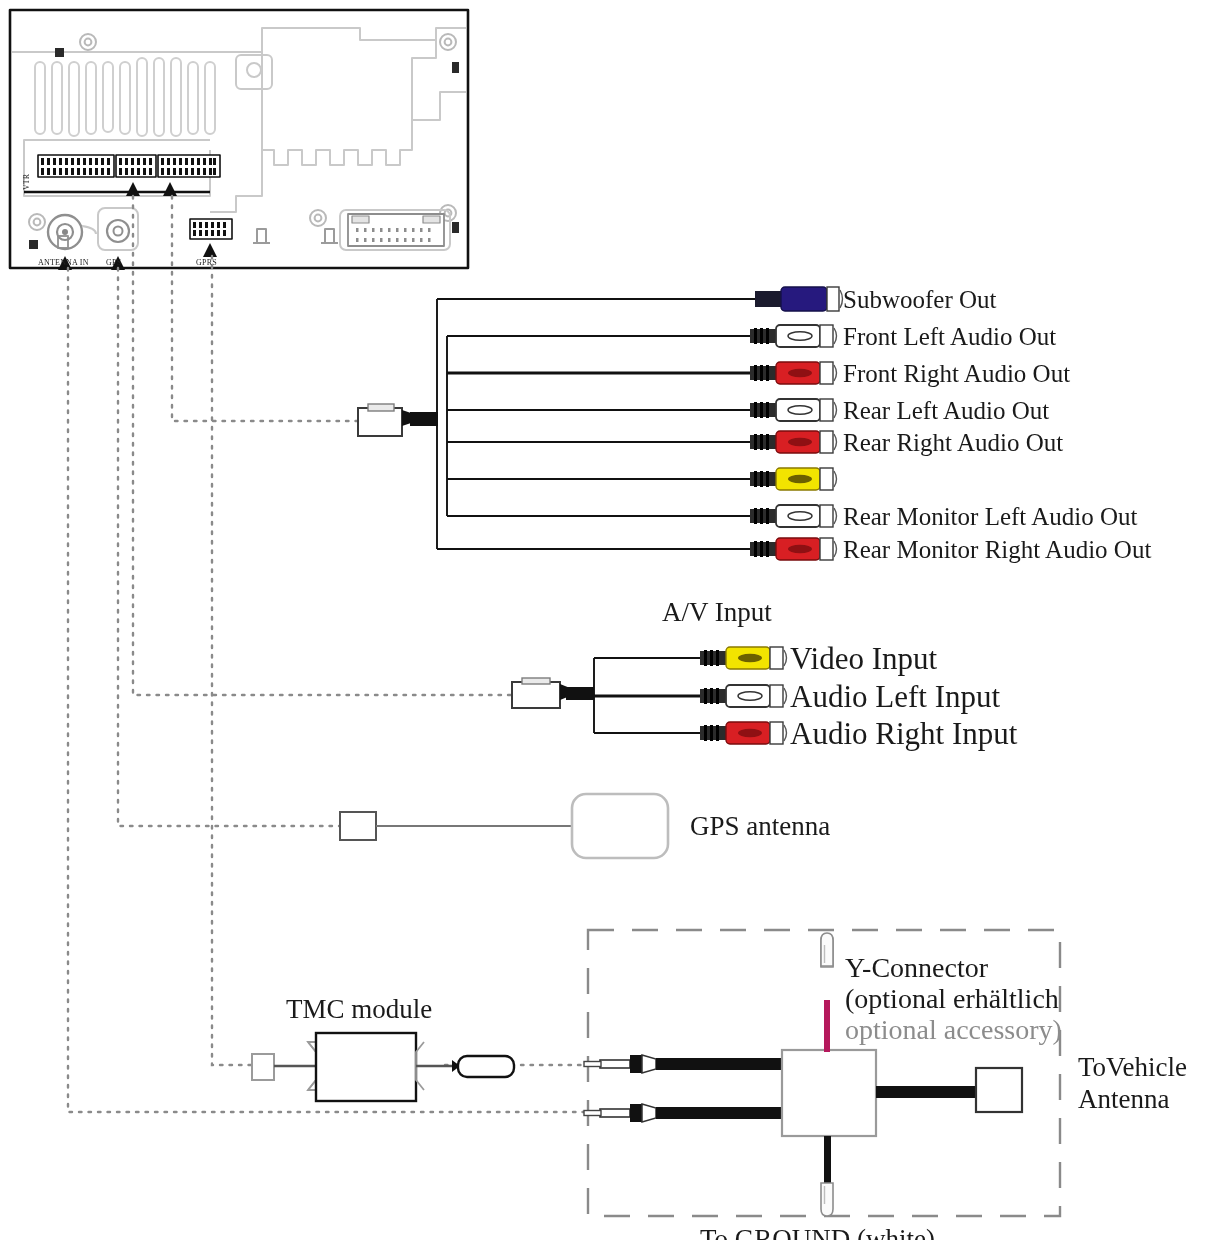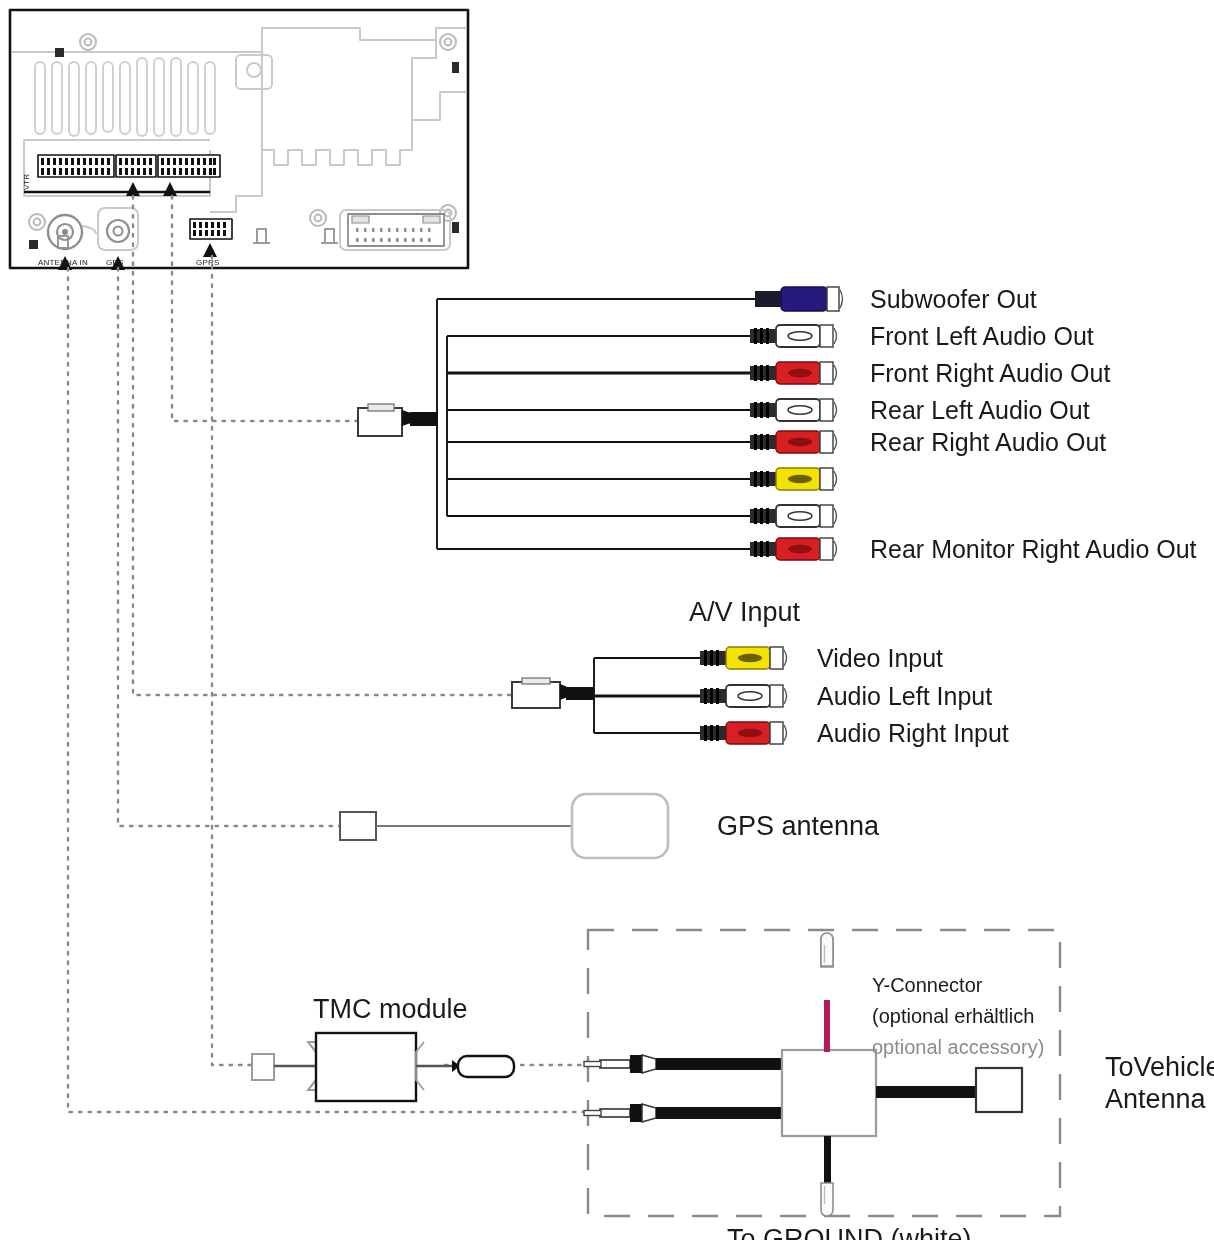--- a/index.html
+++ b/index.html
@@ -1,25 +1,25 @@
 <!DOCTYPE html>
 <html><head>
 <meta charset="utf-8">
 <style>
   html,body{margin:0;padding:0;background:#ffffff;}
   body{width:1214px;height:1257px;position:relative;
        font-family:"Liberation Sans","DejaVu Sans",sans-serif;color:#000;
        -webkit-font-smoothing:antialiased;}
-  #stage{position:absolute;left:0;top:0;width:1214px;height:1240px;overflow:hidden;}
+  #stage{position:absolute;left:0;top:0;width:1214px;height:1240px;overflow:hidden;font-family:Liberation Serif, serif;}
   svg{position:absolute;left:0;top:0;}
-  .lbl{position:absolute;white-space:nowrap;color:#1a1a1a;padding-left:27px;}
+  .lbl{position:absolute;white-space:nowrap;color:#1a1a1a;}
   .lbl-rca{font-size:25px;line-height:25px;}
-  .lbl-av{font-size:25px;line-height:25px;text-align:right;}
+  .lbl-av{font-size:31px;line-height:25px;text-align:right;}
   .lbl-hd{font-size:27px;line-height:28px;}
-  .lbl-sm{font-size:20px;line-height:31px;margin-top:18px;}
+  .lbl-sm{font-size:28px;line-height:31px;}
   .lbl-gray{color:#8c8c8c;}
   .lbl-unit{position:absolute;font-size:8px;letter-spacing:.2px;color:#222;}
   .lbl-vtr{position:absolute;font-size:8px;color:#222;
            transform:rotate(-90deg);transform-origin:0 0;}
 </style>
 </head>
 <body>
 
 <div id="stage">
 
@@ -368,20 +368,21 @@
   <div class="lbl-vtr" style="left:22px;top:190px">VTR</div>
   <div class="lbl-unit" style="left:38px;top:258px">ANTENNA IN</div>
   <div class="lbl-unit" style="left:106px;top:258px">GPS</div>
   <div class="lbl-unit" style="left:196px;top:258px">GPRS</div>
 
   <div class="lbl lbl-rca" style="left:843px;top:287px">Subwoofer Out</div>
   <div class="lbl lbl-rca" style="left:843px;top:324px">Front Left Audio Out</div>
   <div class="lbl lbl-rca" style="left:843px;top:361px">Front Right Audio Out</div>
   <div class="lbl lbl-rca" style="left:843px;top:398px">Rear Left Audio Out</div>
   <div class="lbl lbl-rca" style="left:843px;top:430px">Rear Right Audio Out</div>
+  <div class="lbl lbl-rca" style="left:843px;top:504px">Rear Monitor Left Audio Out</div>
   <div class="lbl lbl-rca" style="left:843px;top:537px">Rear Monitor Right Audio Out</div>
 
   <div class="lbl lbl-hd" style="left:662px;top:598px">A/V Input</div>
   <div class="lbl lbl-av" style="left:790px;top:646px">Video Input</div>
   <div class="lbl lbl-av" style="left:790px;top:684px">Audio Left Input</div>
   <div class="lbl lbl-av" style="left:790px;top:721px">Audio Right Input</div>
 
   <div class="lbl lbl-hd" style="left:690px;top:812px">GPS antenna</div>
 
   <div class="lbl lbl-hd" style="left:286px;top:995px">TMC module</div>

